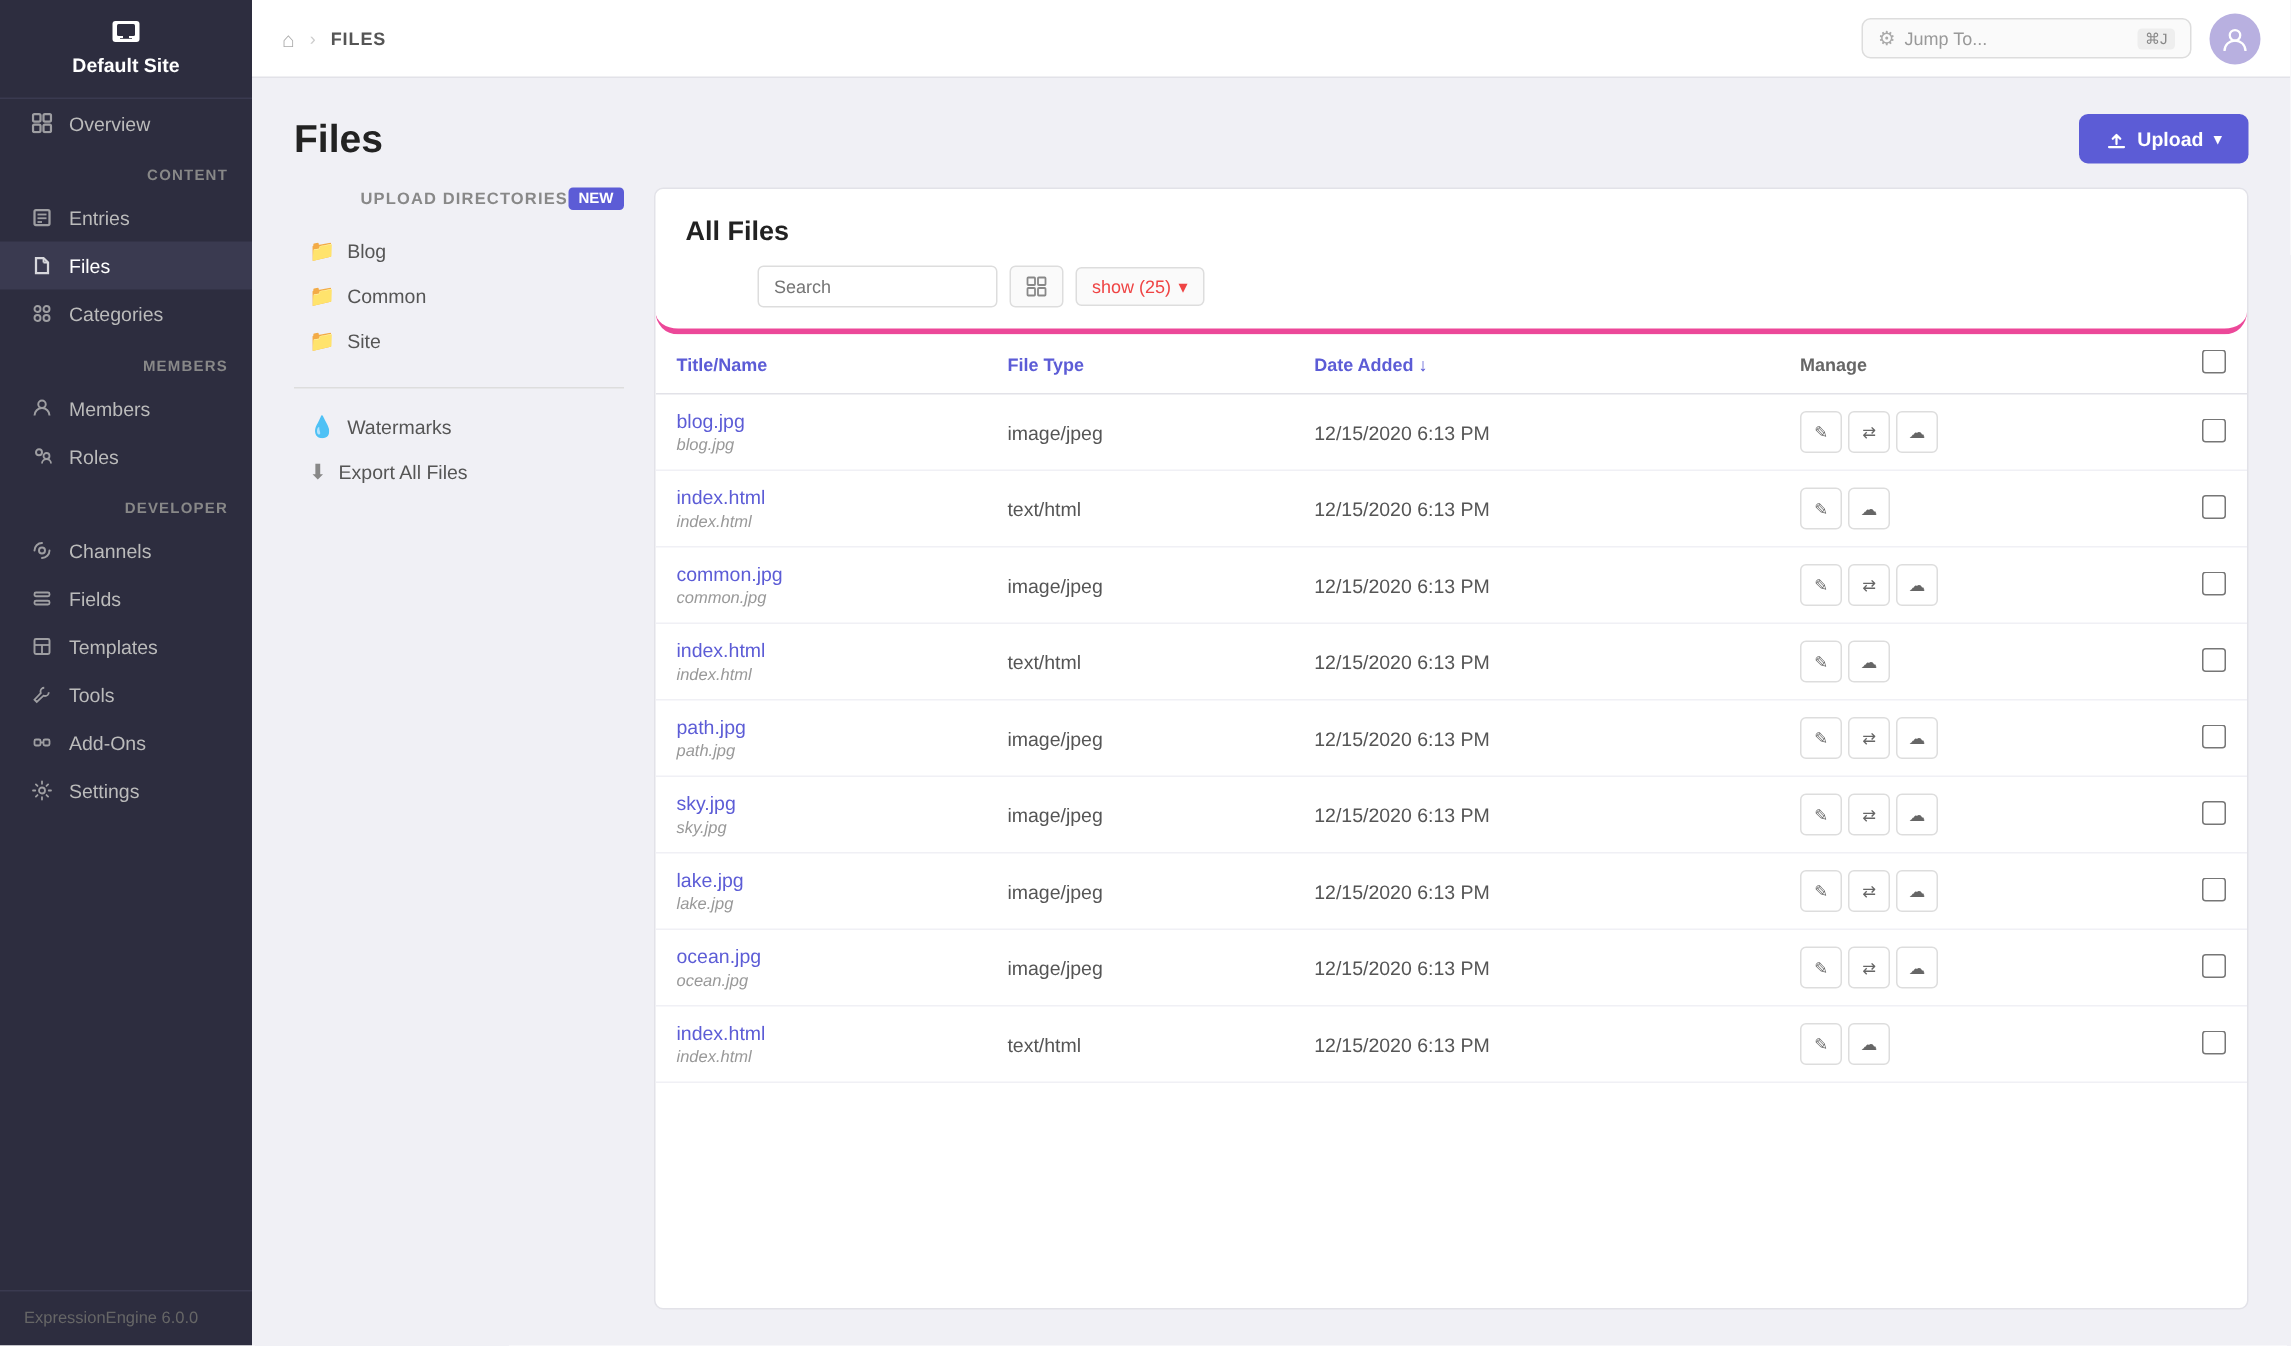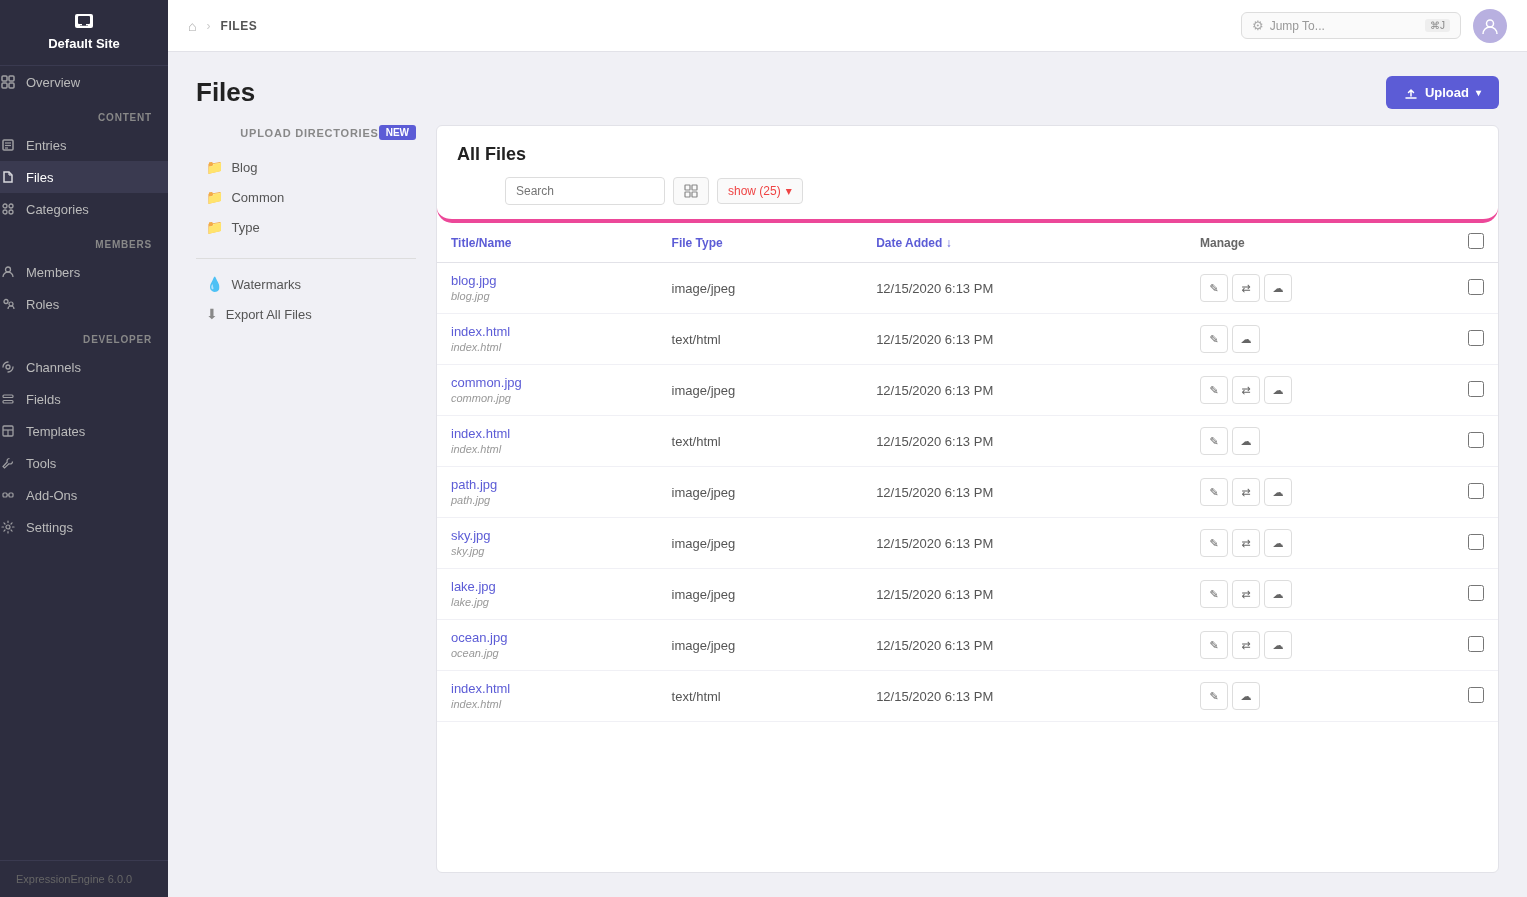--- a/index.html
+++ b/index.html
@@ -41,21 +41,21 @@
       color: #888;
       letter-spacing: 0.08em;
       padding: 14px 16px 6px;
       text-transform: uppercase;
       text-align: right;
     }
     .sidebar-item {
       display: flex;
       align-items: center;
       gap: 10px;
-      padding: 8px 0;
+      padding: 8px 20px;
       font-size: 13px;
       color: #bbb;
       cursor: pointer;
       text-decoration: none;
     }
     .sidebar-item.active { background: #3a3a50; color: #fff; }
     .sidebar-icon { width: 16px; height: 16px; display: flex; align-items: center; justify-content: center; flex-shrink: 0; opacity: 0.8; }
     .sidebar-footer {
       margin-top: auto;
       padding: 12px 16px;
@@ -494,21 +494,21 @@
           <div class="dir-item">
             <span class="dir-icon">📁</span>
             <span>Blog</span>
           </div>
           <div class="dir-item">
             <span class="dir-icon">📁</span>
             <span>Common</span>
           </div>
           <div class="dir-item">
             <span class="dir-icon">📁</span>
-            <span>Type</span>
+            <span>Site</span>
           </div>
         </div>
 
         <hr class="dir-divider">
 
         <div class="watermarks-item">
           <span style="color:#888;font-size:14px;">💧</span>
           <span>Watermarks</span>
         </div>
         <div class="export-item">

